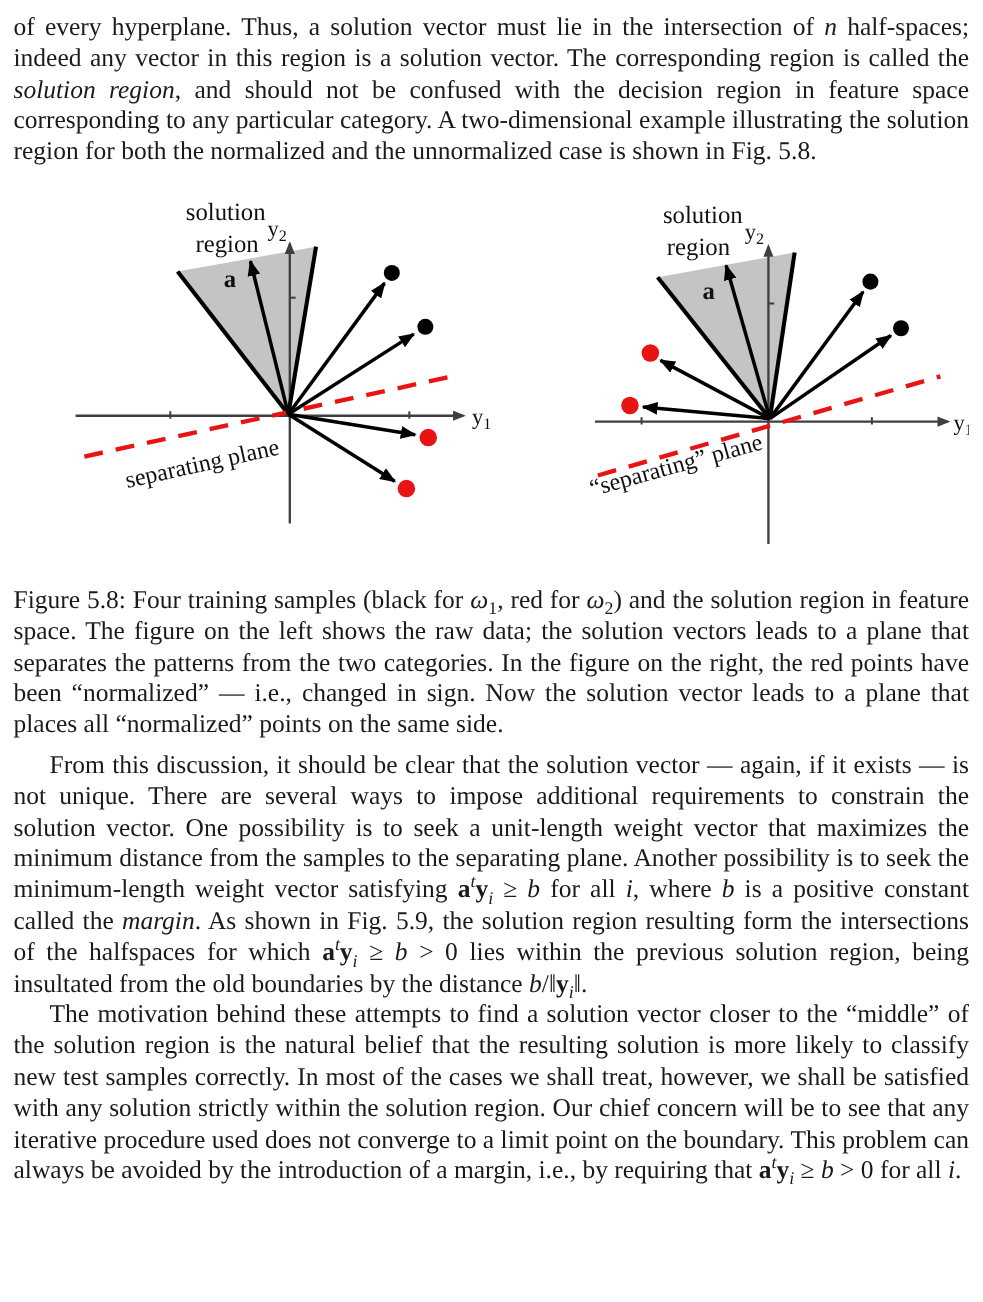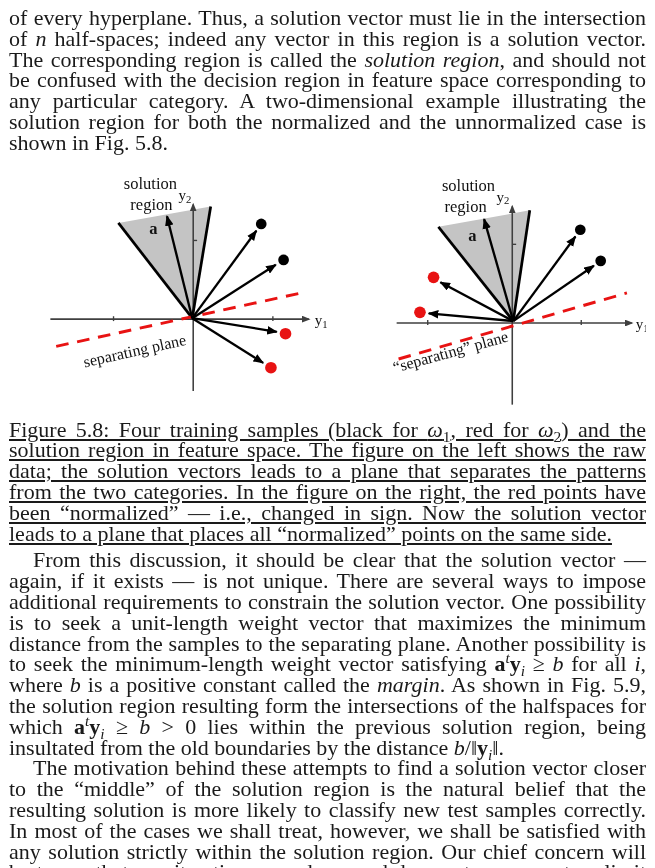--- a/index.html
+++ b/index.html
@@ -3,26 +3,26 @@
 <meta charset="utf-8">
 <style>
   html, body { margin: 0; padding: 0; background: #ffffff; }
   body {
     width: 655px; height: 868px; overflow: hidden;
     font-family: "Liberation Serif", "DejaVu Serif", serif;
     color: #1a1a1a;
   }
   main { padding: 8px 9px 0 9px; }
   .para {
-    margin: 0; font-size: 22px; line-height: 20.8px;
+    margin: 0; font-size: 17px; line-height: 20.8px;
     text-align: justify; text-justify: inter-word;
   }
   .para.indent { text-indent: 24px; }
   .para.space-above { margin-top: 6px; }
-  .caption { margin-top: 6px; text-decoration: underline; }
+  .caption { margin-top: 18px; }
   .it { font-style: italic; }
   .bf { font-weight: bold; }
   .sup { vertical-align: super; font-size: 0.7em; line-height: 0; }
   .sub { vertical-align: sub; font-size: 0.7em; line-height: 0; }
   figure.fig { margin: 12px 0 4px 0; padding: 0; display: flex; align-items: flex-end; }
   svg { display: block; }
   svg text { font-family: "Liberation Serif", "DejaVu Serif", serif; fill: #111; }
   .region { fill: var(--solution-region-fill); stroke: none; }
   .axis { stroke: var(--axis-line); stroke-width: 1.6; fill: none; }
   .tick { stroke: var(--axis-line); stroke-width: 1.4; }

